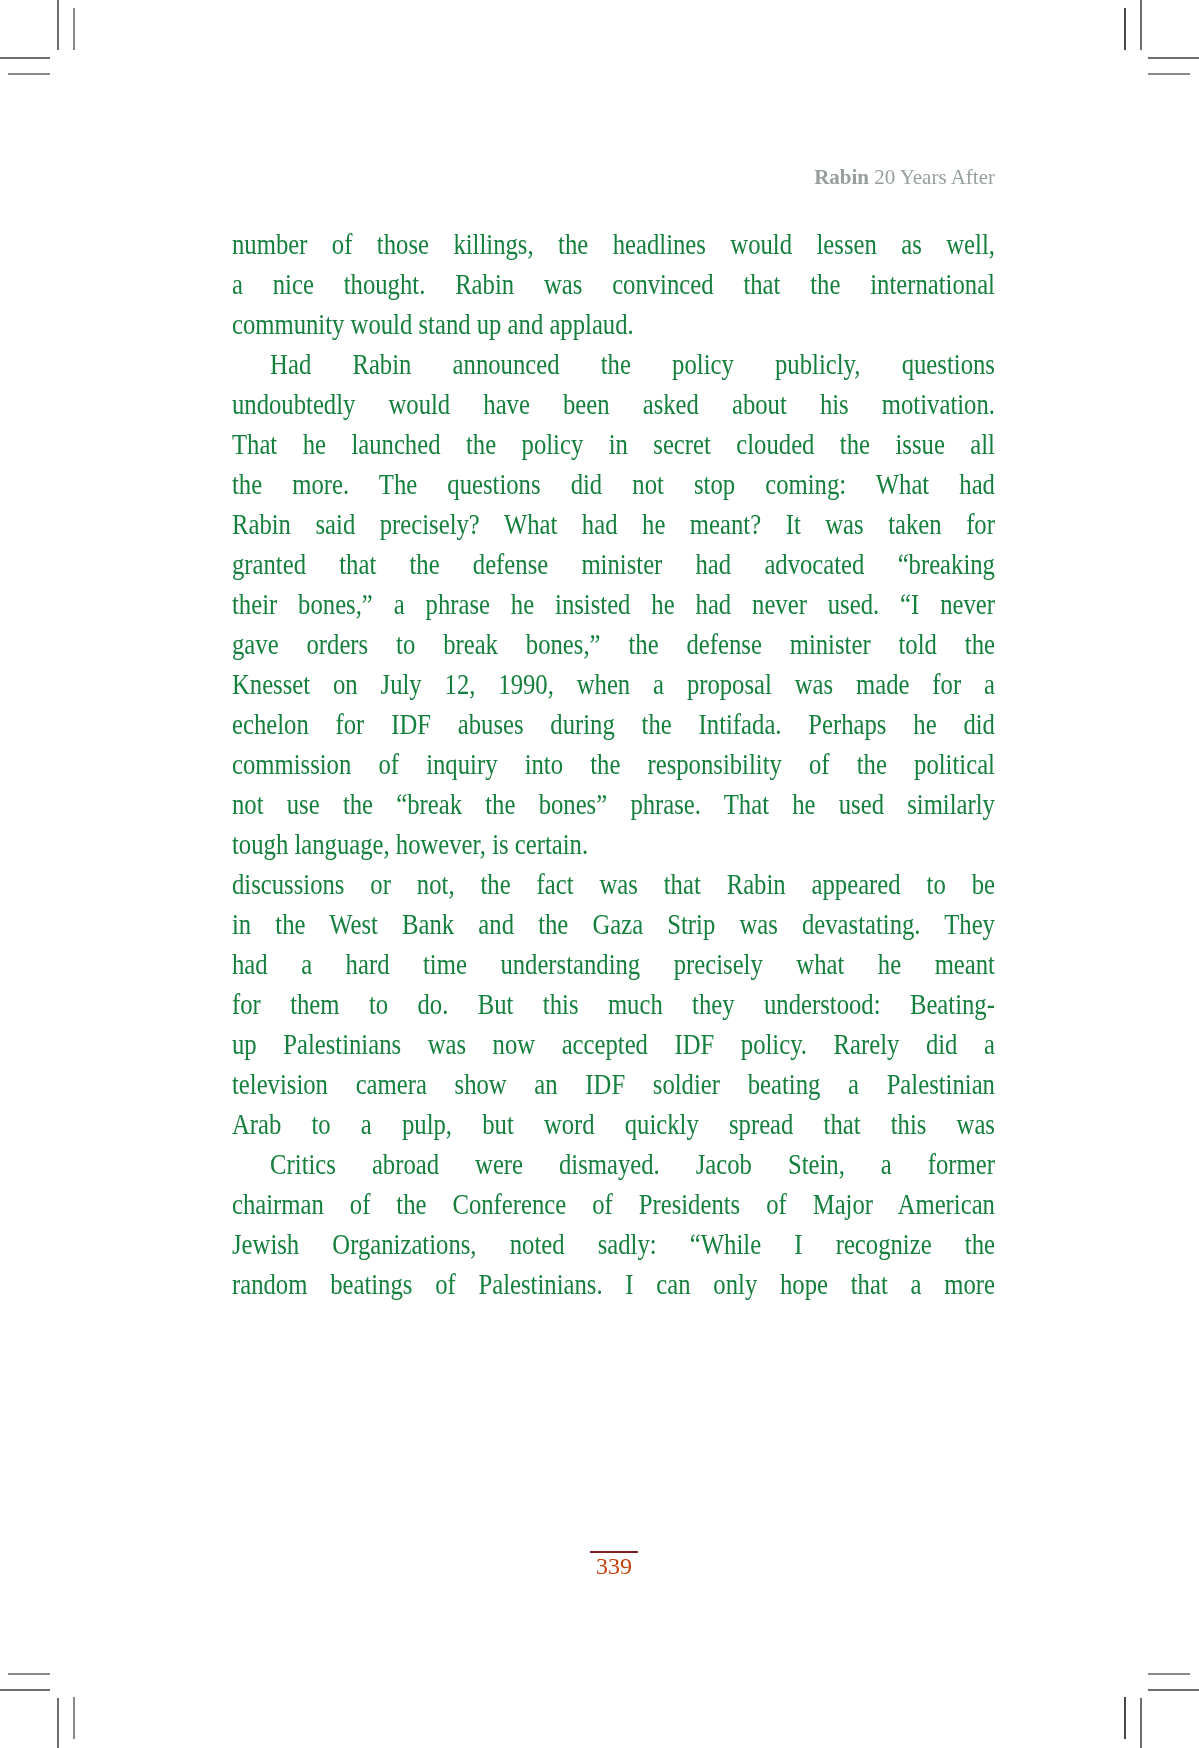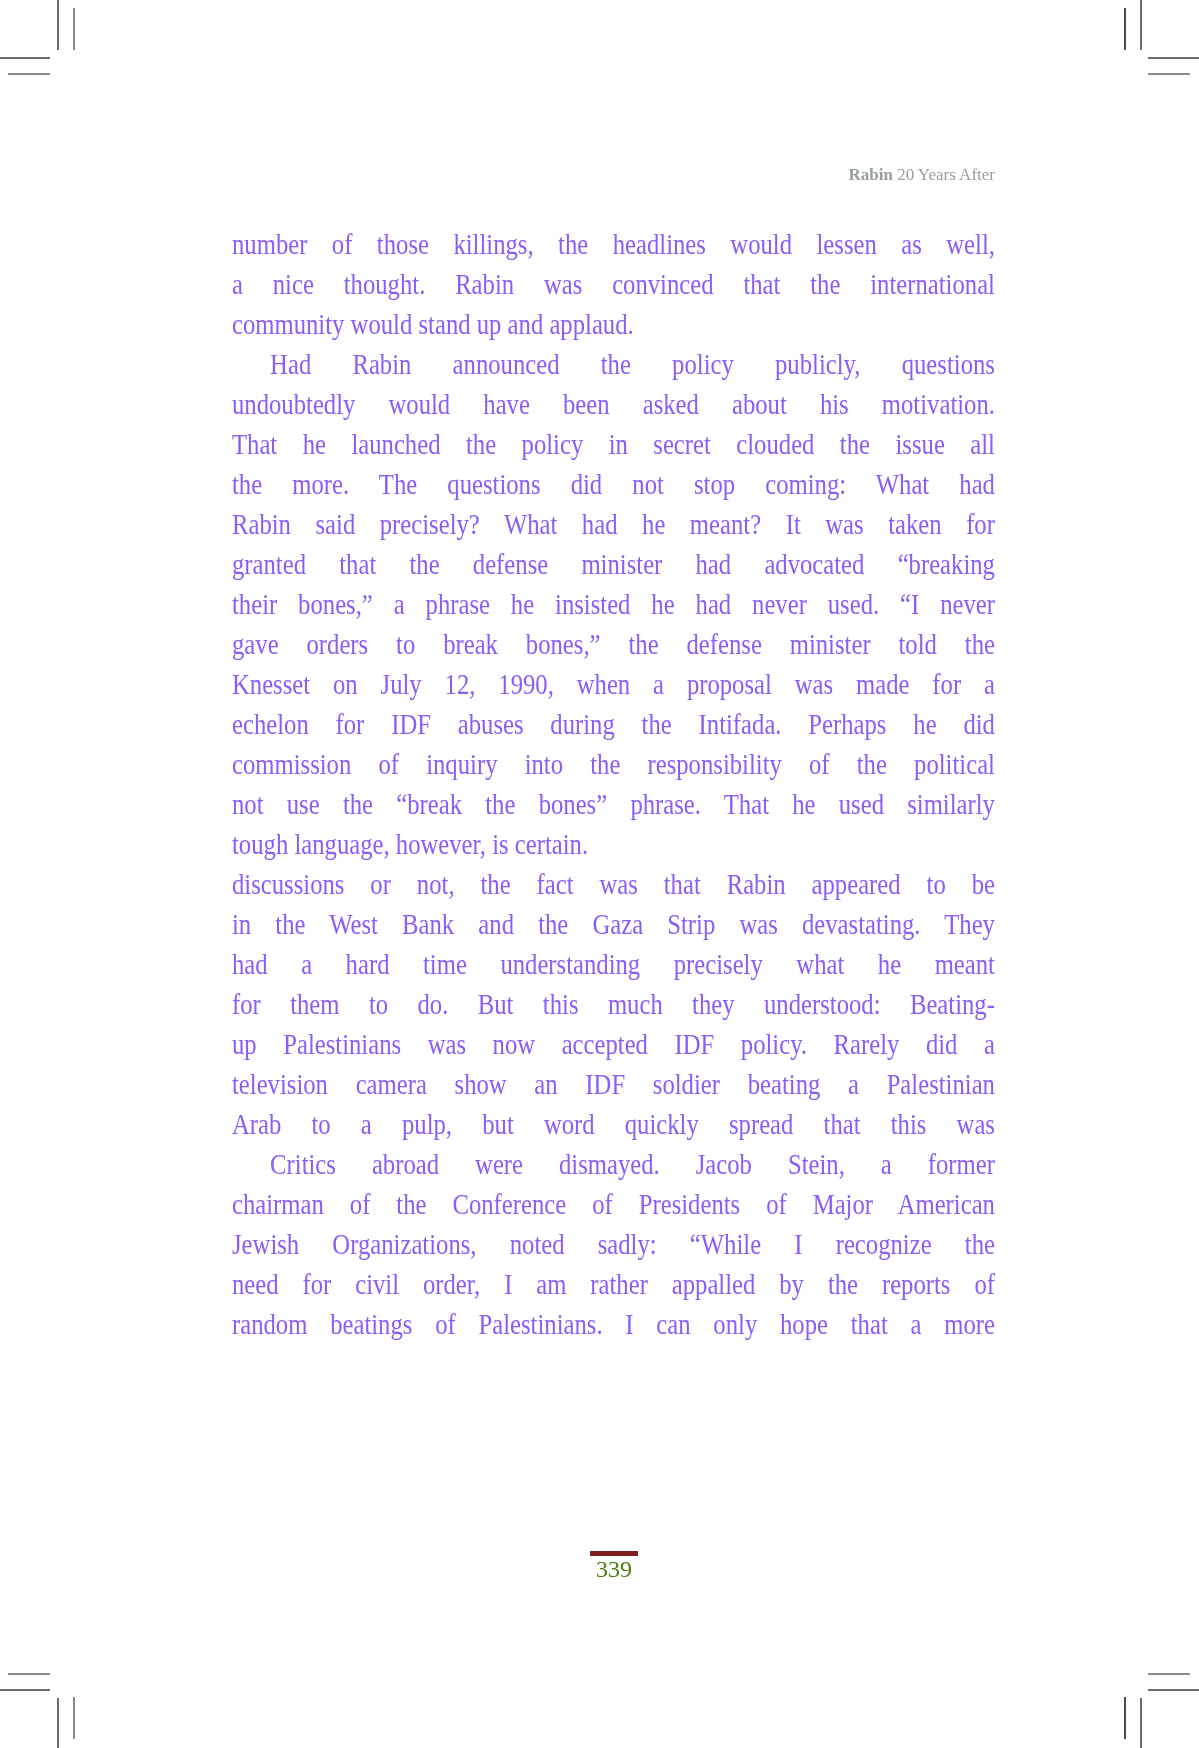--- a/index.html
+++ b/index.html
@@ -1,40 +1,40 @@
 <!DOCTYPE html>
 <html><head>
 <meta charset="utf-8">
 <style>
   html, body { margin:0; padding:0; background:#ffffff; }
   body { width:1199px; height:1748px; position:relative; overflow:hidden; }
   .mark { position:absolute; background:#6e6e6e; }
   .header {
     position:absolute; right:204px; top:165px;
-    font-family:"Liberation Serif", serif; font-size:17px; color:#98a09f;
+    font-family:"Liberation Serif", serif; font-size:21px; color:#98a09f;
     white-space:nowrap;
   }
   .header b { font-weight:bold; }
   .body-text {
     position:absolute; left:232px; top:225px; width:763px;
-    font-family:"Liberation Serif", serif; font-size:28.5px; color:#8b5cf6;
+    font-family:"Liberation Serif", serif; font-size:28.5px; color:#15803d;
   }
   .line {
     height:40px; line-height:40px; white-space:nowrap; overflow:visible;
   }
   .line span.inner {
     display:block; width:881px; transform:scaleX(0.866); transform-origin:left center;
     text-align:justify; text-align-last:justify; white-space:normal;
   }
   .line.last span.inner { text-align-last:left; }
   .line.indent span.inner { padding-left:44px; width:837px; }
   .page-number {
     position:absolute; left:590px; top:1551px; width:48px;
-    border-top:5px solid #7f1d1d; text-align:center;
-    font-family:"Liberation Serif", serif; font-size:24px; color:#4d7c0f;
+    border-top:2px solid #7f1d1d; text-align:center;
+    font-family:"Liberation Serif", serif; font-size:24px; color:#c2410c;
     line-height:26px;
   }
 </style>
 </head>
 <body>
 
 <div class="mark" style="left:57px;top:0;width:2px;height:50px;"></div>
 <div class="mark" style="left:73px;top:8px;width:2px;height:42px;background:#8a8a8a;"></div>
 <div class="mark" style="left:0;top:57px;width:50px;height:2px;"></div>
 <div class="mark" style="left:8px;top:73px;width:42px;height:2px;background:#8a8a8a;"></div>
@@ -131,20 +131,17 @@
     <div class="line indent">
       <span class="inner">Critics abroad were dismayed. Jacob Stein, a former</span>
     </div>
     <div class="line">
       <span class="inner">chairman of the Conference of Presidents of Major American</span>
     </div>
     <div class="line">
       <span class="inner">Jewish Organizations, noted sadly: “While I recognize the</span>
     </div>
     <div class="line">
-      <span class="inner">need for civil order, I am rather appalled by the reports of</span>
-    </div>
-    <div class="line">
       <span class="inner">random beatings of Palestinians. I can only hope that a more</span>
     </div>
   </div>
 
 <div class="page-number">339</div>
 
 </body></html>

